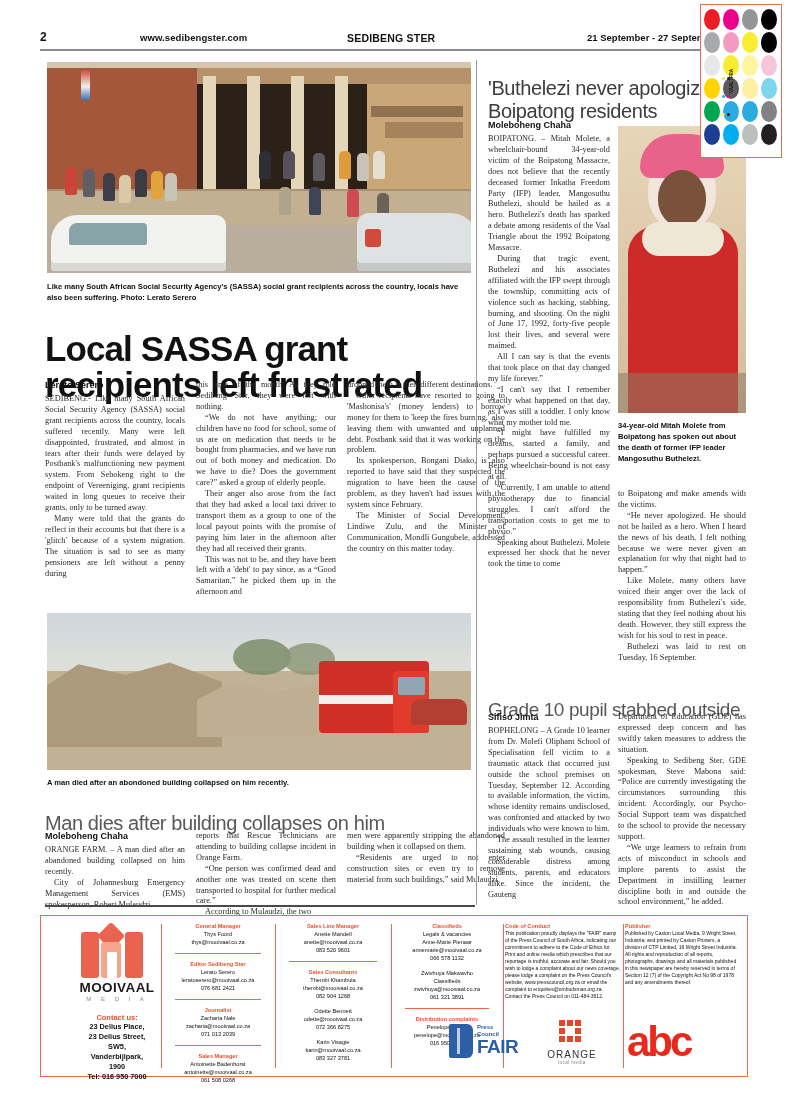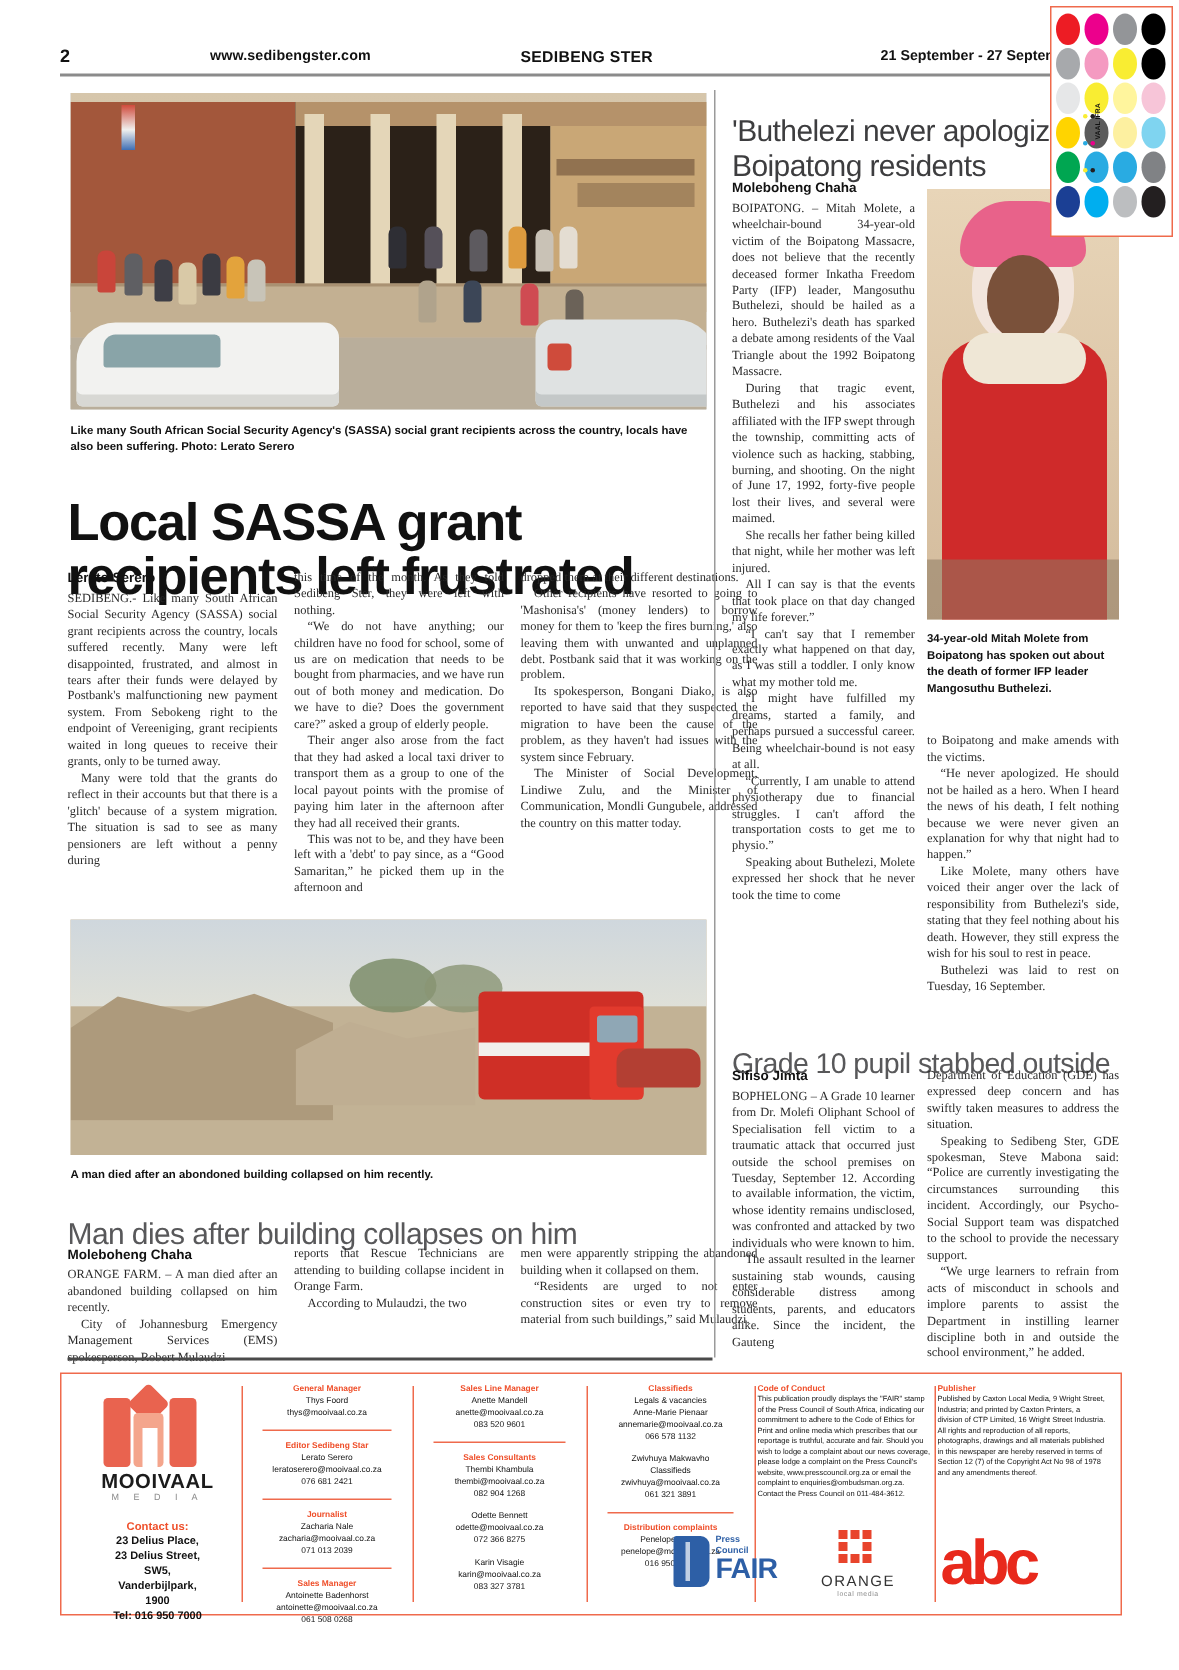--- a/index.html
+++ b/index.html
@@ -132,21 +132,21 @@
     position:absolute;left:40px;top:915px;width:706px;height:160px;
     border:1px solid #ef6a4c;background:#fff;
   }
   .f-col{position:absolute;top:6px;font-family:"Liberation Sans",sans-serif;}
   .f-label{color:#ef4f2a;font-weight:bold;font-size:5.6px;text-align:center;line-height:8px;}
   .f-text{color:#111;font-size:5.6px;text-align:center;line-height:8px;}
   .f-block{margin-bottom:7px;}
   .f-sep{height:1px;background:#ef6a4c;margin:5px 12px 6px 12px;}
 
   
-  .logo-wrap{position:absolute;left:8px;top:10px;width:112px;}
+  .logo-wrap{position:absolute;left:20px;top:10px;width:112px;}
   .logo-mark{position:relative;width:72px;height:52px;margin:0 auto;}
   .lm1{position:absolute;left:0;top:6px;width:18px;height:46px;background:#e9634f;border-radius:3px;}
   .lm2{position:absolute;left:20px;top:0;width:20px;height:20px;background:#e9634f;transform:rotate(45deg);border-radius:3px;}
   .lm3{position:absolute;left:20px;top:16px;width:20px;height:36px;background:#f4a58c;border-radius:3px;}
   .lm4{position:absolute;left:44px;top:6px;width:18px;height:46px;background:#e9634f;border-radius:3px;}
   .lm5{position:absolute;left:26px;top:26px;width:10px;height:26px;background:#fff;}
   .logo-name{font-family:"Liberation Sans",sans-serif;font-weight:bold;font-size:13.5px;text-align:center;letter-spacing:.4px;margin-top:2px;color:#1b1b1b;}
   .logo-sub{font-family:"Liberation Sans",sans-serif;font-size:6px;text-align:center;letter-spacing:4px;color:#8a8a8a;margin-top:1px;}
   .contact-head{font-family:"Liberation Sans",sans-serif;font-weight:bold;font-size:7.5px;color:#ef4f2a;text-align:center;margin-top:11px;}
   .contact-body{font-family:"Liberation Sans",sans-serif;font-weight:bold;font-size:7.3px;color:#111;text-align:center;line-height:10px;}
@@ -277,36 +277,36 @@
   <div class="cap p2-cap">A man  died after an abondoned building collapsed on him recently.</div>
 
   <h2 class="head-sub" id="head-man">Man dies after building collapses on him</h2>
   <div class="byline" id="man-by">Moleboheng Chaha</div>
   <div class="body-col" id="man-c1">
       <p class="noind">ORANGE FARM. – A man died after an abandoned building collapsed on him recently.</p>
       <p>City of Johannesburg Emergency Management Services (EMS) spokesperson, Robert Mulaudzi</p>
     </div>
   <div class="body-col" id="man-c2">
       <p class="noind">reports that Rescue Technicians are attending to building collapse incident in Orange Farm.</p>
+      <p>“One person was confirmed dead and another one was treated on scene then transported to hospital for further medical care.”</p>
       <p>According to Mulaudzi, the two</p>
     </div>
   <div class="body-col" id="man-c3">
       <p class="noind">men were apparently stripping the abandoned building when it collapsed on them.</p>
       <p>“Residents are urged to not enter construction sites or even try to remove material from such buildings,”  said Mulaudzi.</p>
     </div>
 
   <div class="vrule"></div>
   <div class="hrule-low"></div>
 
   <h2 class="head-right">'Buthelezi never apologized': Boipatong residents</h2>
   <div class="byline" id="buth-by">Moleboheng Chaha</div>
   <div class="body-col" id="buth-c1">
       <p class="noind">BOIPATONG. – Mitah Molete, a wheelchair-bound 34-year-old victim of the Boipatong Massacre, does not believe that the recently deceased former Inkatha Freedom Party (IFP) leader, Mangosuthu Buthelezi, should be hailed as a hero. Buthelezi's death has sparked a debate among residents of the Vaal Triangle about the 1992 Boipatong Massacre.</p>
       <p>During that tragic event, Buthelezi and his associates affiliated with the IFP swept through the township, committing acts of violence such as hacking, stabbing, burning, and shooting. On the night of June 17, 1992, forty-five people lost their lives, and several were maimed.</p>
-      <p>She recalls her father being killed that night, while her mother was left injured.</p>
       <p>All I can say is that the events that took place on that day changed my life forever.”</p>
       <p>“I can't say that I remember exactly what happened on that day, as I was still a toddler. I only know what my mother told me.</p>
       <p>“I might have fulfilled my dreams, started a family, and perhaps pursued a successful career. Being wheelchair-bound is not easy at all.</p>
       <p>“Currently, I am unable to attend physiotherapy due to financial struggles. I can't afford the transportation costs to get me to physio.”</p>
       <p>Speaking about Buthelezi, Molete expressed her shock that he never took the time to come</p>
     </div>
 
   <div class="mitah-photo">
     <div class="m-bg"></div>
     <div class="m-head"></div>

